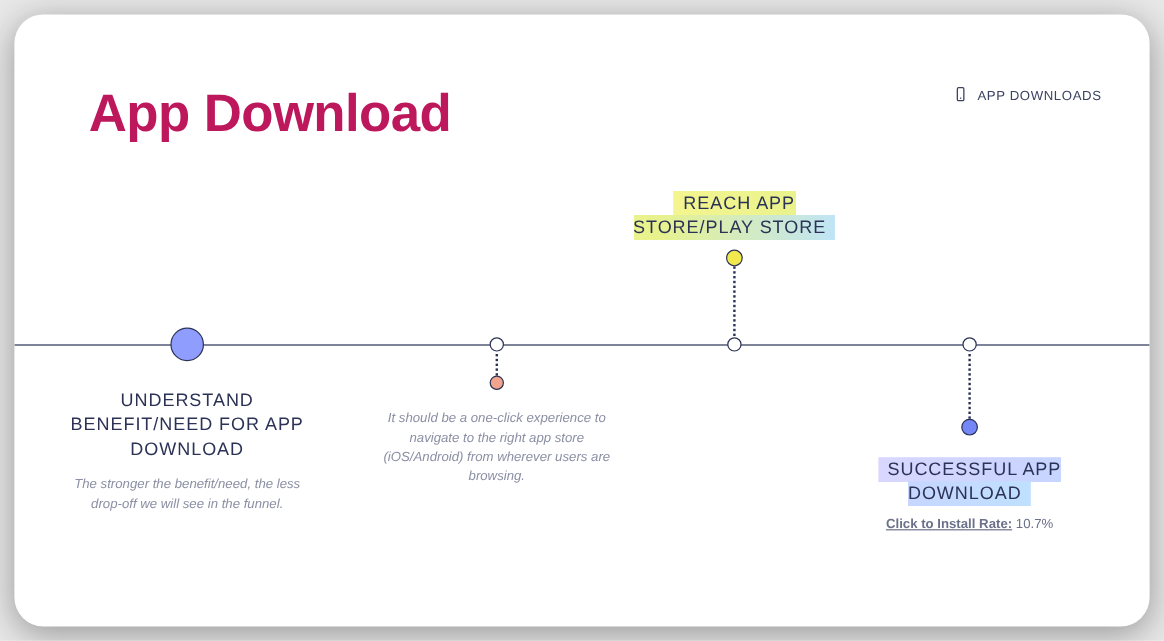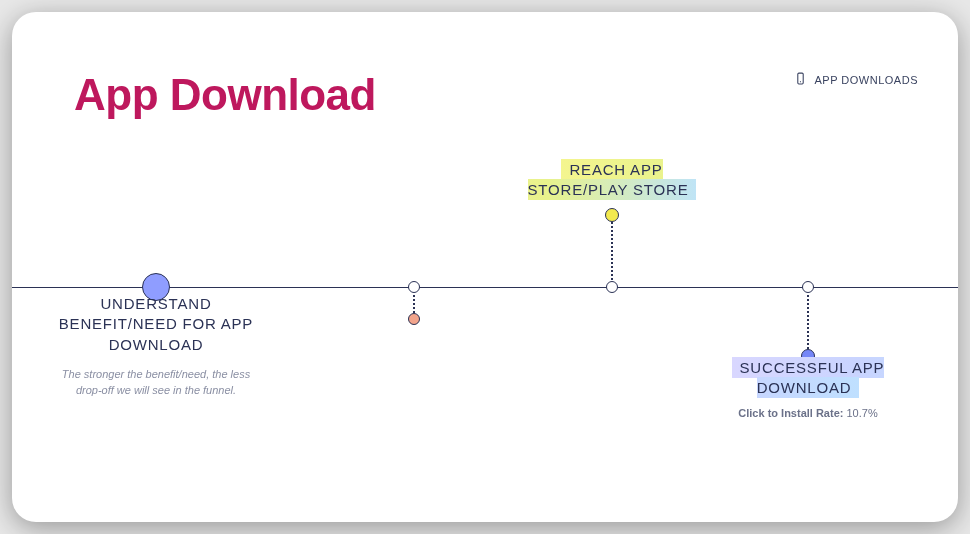--- a/index.html
+++ b/index.html
@@ -100,21 +100,21 @@
     font-size: 11px;
     font-style: italic;
     color: #8a8fa3;
     line-height: 1.45;
   }
   .stage-metric {
     margin-top: 8px;
     font-size: 11px;
     color: #6b7189;
   }
-  .stage-metric b { font-weight: 600; }
+  .stage-metric b { font-weight: 600; text-decoration: underline; }
   .hl-yellow-blue {
     background: linear-gradient(90deg, #f4f58f 0%, #e8f28c 45%, #bfe4f6 100%);
     padding: 2px 8px;
   }
   .hl-orange-red {
     background: linear-gradient(90deg, #ffe9a8 0%, #ffd6a8 50%, #ffc0b0 100%);
     padding: 2px 8px;
   }
   .hl-violet-blue {
     background: linear-gradient(90deg, #d9d7ff 0%, #c9d4ff 50%, #bfe0ff 100%);
@@ -138,42 +138,43 @@
             <line x1="11" y1="18" x2="13" y2="18"></line>
           </svg>
       </span>
       <span>APP DOWNLOADS</span>
     </div>
   </div>
 
   <div class="axis"></div>
 
   <div class="node node-big" style="left:130px; top:261px;"></div>
-  <div class="stage" style="left:44px; top:282px; width:200px;text-align:center;">
+  <div class="stage" style="left:44px; top:312px; width:200px;text-align:center;">
     <div class="stage-label">UNDERSTAND BENEFIT/NEED FOR APP DOWNLOAD</div>
     <div class="stage-desc">The stronger the benefit/need, the less drop-off we will see in the funnel.</div>
   </div>
 
   <div class="node node-small" style="left:396px; top:269px;"></div>
   <div class="vconn" style="left:401px; top:283px; height:18px;"></div>
   <div class="dot-orange" style="position:absolute; left:396px; top:301px;"></div>
   <div class="stage" style="left:295px; top:318px; width:214px;">
+    <div class="stage-desc">It should be a one-click experience to navigate to the right app store (iOS/Android) from wherever users are browsing.</div>
   </div>
 
   <div class="node node-small" style="left:594px; top:269px;"></div>
   <div class="vconn" style="left:599px; top:210px; height:58px;"></div>
   <div class="dot-yellow" style="position:absolute; left:593px; top:196px;"></div>
   <div class="stage" style="left:497px; top:148px; width:206px;">
     <span class="stage-label hl-yellow-blue">REACH APP STORE/PLAY STORE</span>
   </div>
 
   <div class="node node-small" style="left:790px; top:269px;"></div>
   <div class="vconn" style="left:795px; top:283px; height:54px;"></div>
   <div class="dot-blue" style="position:absolute; left:789px; top:337px;"></div>
-  <div class="stage" style="left:680px; top:346px; width:232px;">
+  <div class="stage" style="left:680px; top:370px; width:232px;">
     <span class="stage-label hl-violet-blue">SUCCESSFUL APP DOWNLOAD</span>
     <div class="stage-metric">
       <b>Click to Install Rate:</b>
       <span>10.7%</span>
     </div>
   </div>
 
 </div>
 
 </body></html>

